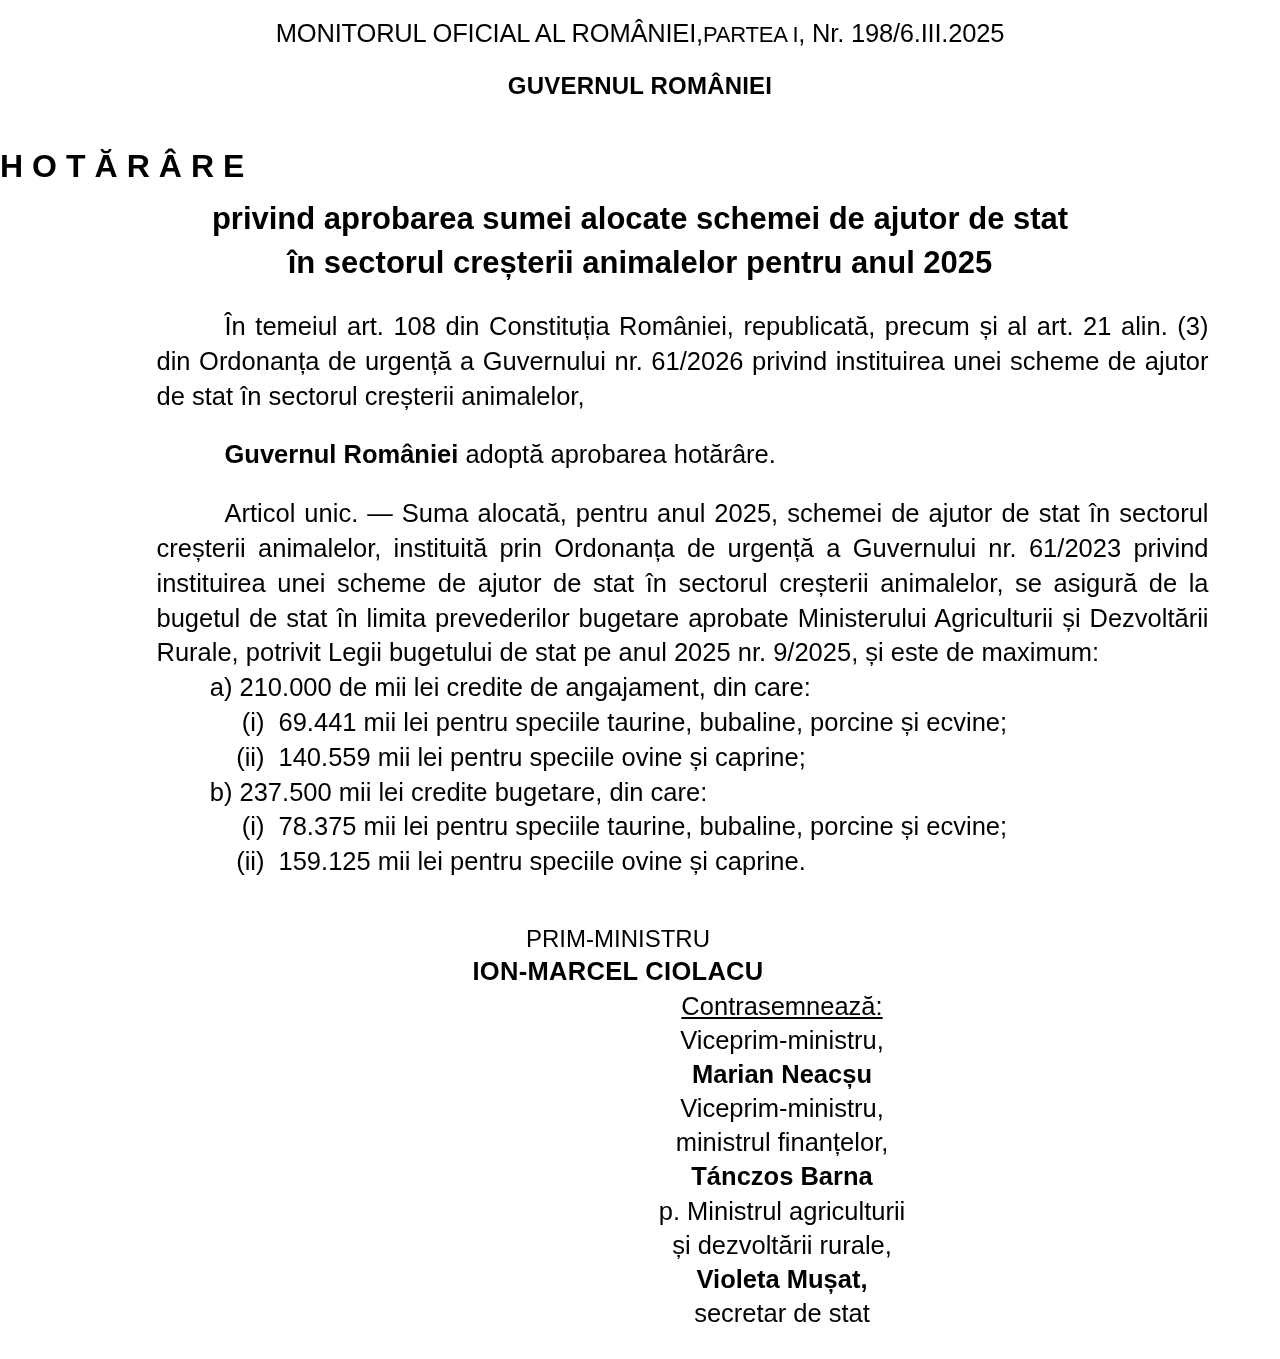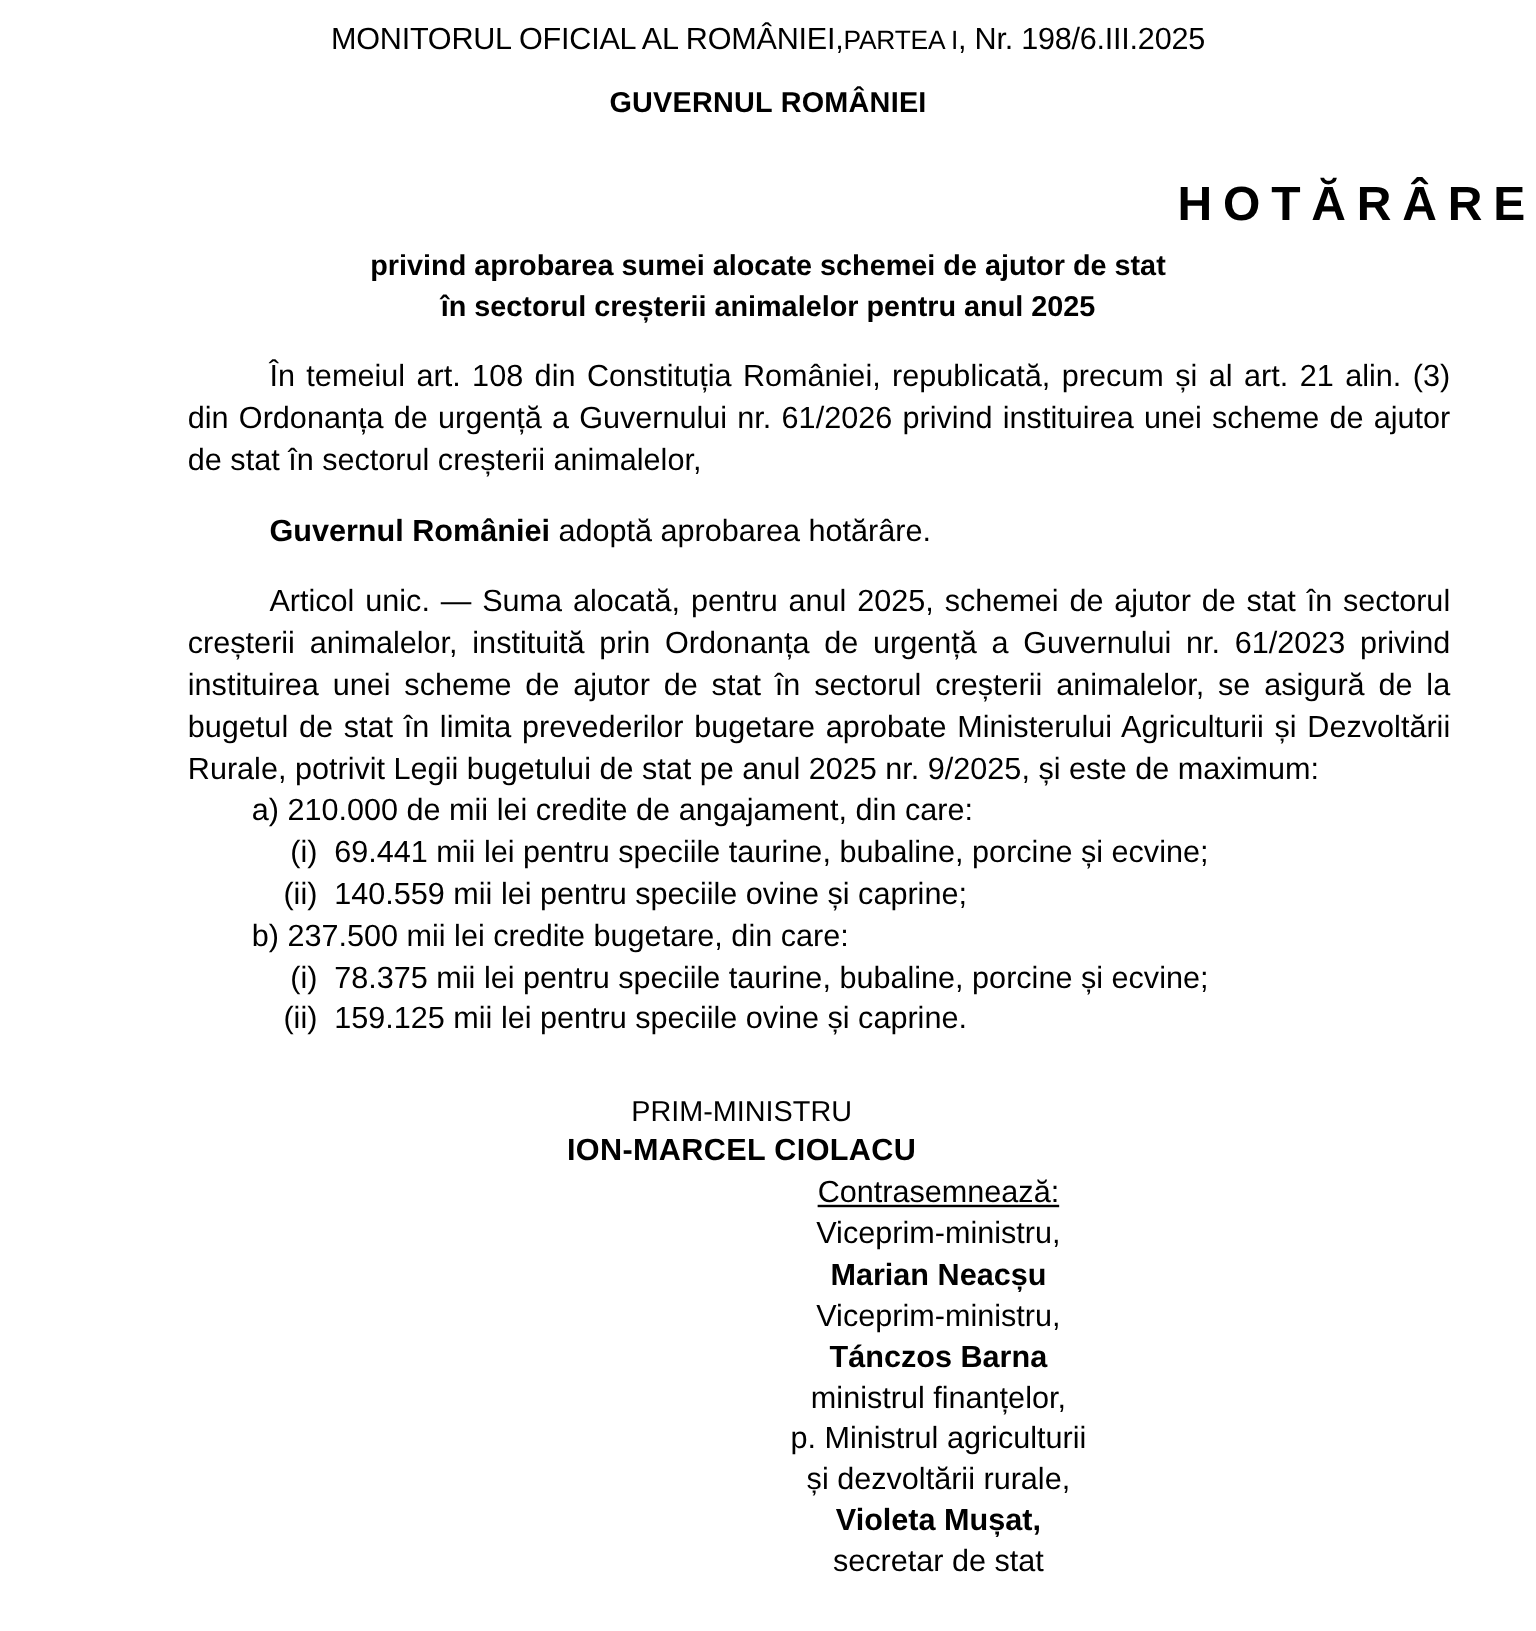--- a/index.html
+++ b/index.html
@@ -40,30 +40,30 @@
   .gov-line {
     text-align: center;
     font-weight: bold;
     font-size: 24px;
     margin-top: 24px;
     letter-spacing: 0.2px;
   }
 
   
   .act-kind {
-    text-align: right;
-    font-weight: bold;
-    font-size: 40px;
+    text-align: left;
+    font-weight: bold;
+    font-size: 32px;
     letter-spacing: 9px;
     margin-top: 48px;
   }
   .act-subject {
     text-align: center;
     font-weight: bold;
-    font-size: 24px;
+    font-size: 31px;
     line-height: 1.42;
     margin-top: 12px;
   }
   .act-subject .ln { display: block; }
 
   
   .body-block {
     margin: 0 auto;
     width: 1052px;        
     padding-left: 85px;
@@ -209,22 +209,22 @@
     <div class="pm-block">
       <div class="pm-role">PRIM-MINISTRU</div>
       <div class="pm-name">ION-MARCEL CIOLACU</div>
     </div>
 
     <div class="cs-block">
       <div class="cs-line u">Contrasemnează:</div>
       <div class="cs-line">Viceprim-ministru,</div>
       <div class="cs-line b">Marian Neacșu</div>
       <div class="cs-line">Viceprim-ministru,</div>
+      <div class="cs-line">ministrul finanțelor,</div>
       <div class="cs-line b">Tánczos Barna</div>
-      <div class="cs-line">ministrul finanțelor,</div>
       <div class="cs-line">p. Ministrul agriculturii</div>
       <div class="cs-line">și dezvoltării rurale,</div>
       <div class="cs-line b">Violeta Mușat,</div>
       <div class="cs-line">secretar de stat</div>
     </div>
 
   </div>
 
   <div class="footer">
     <div>București, 6 martie 2025.</div>

